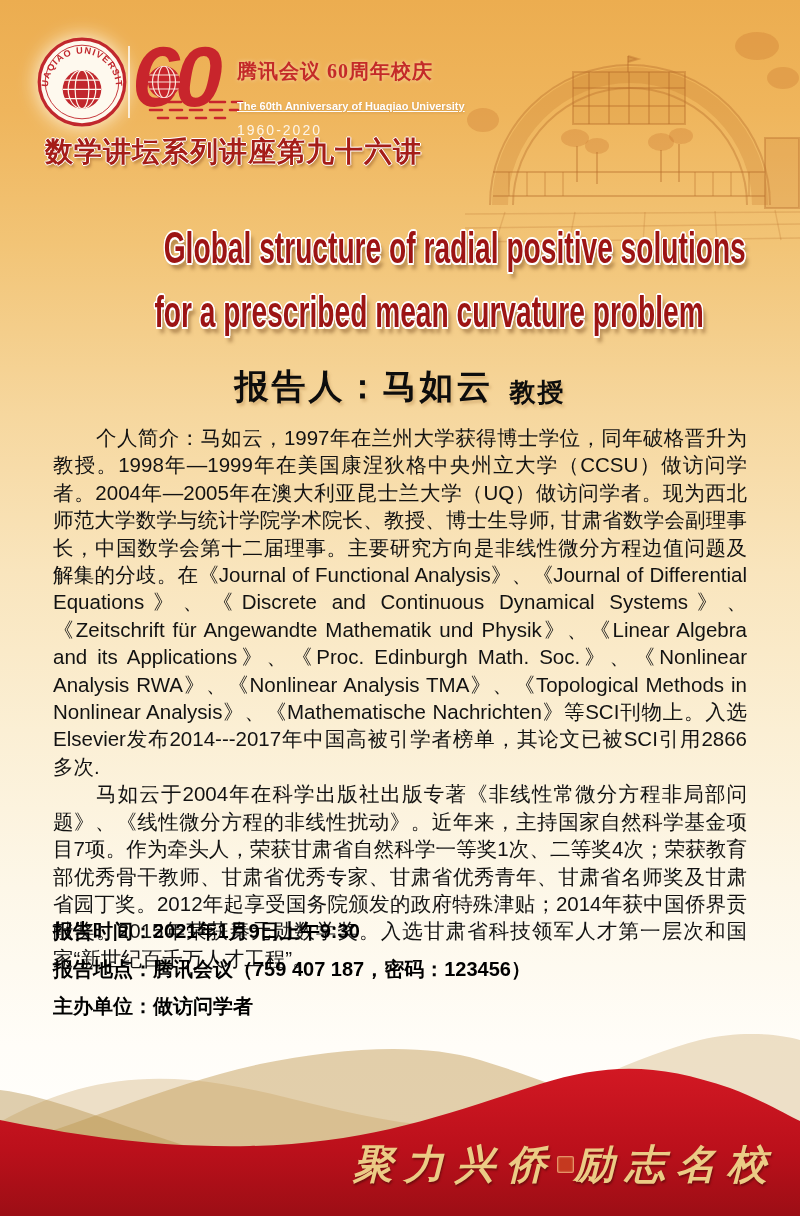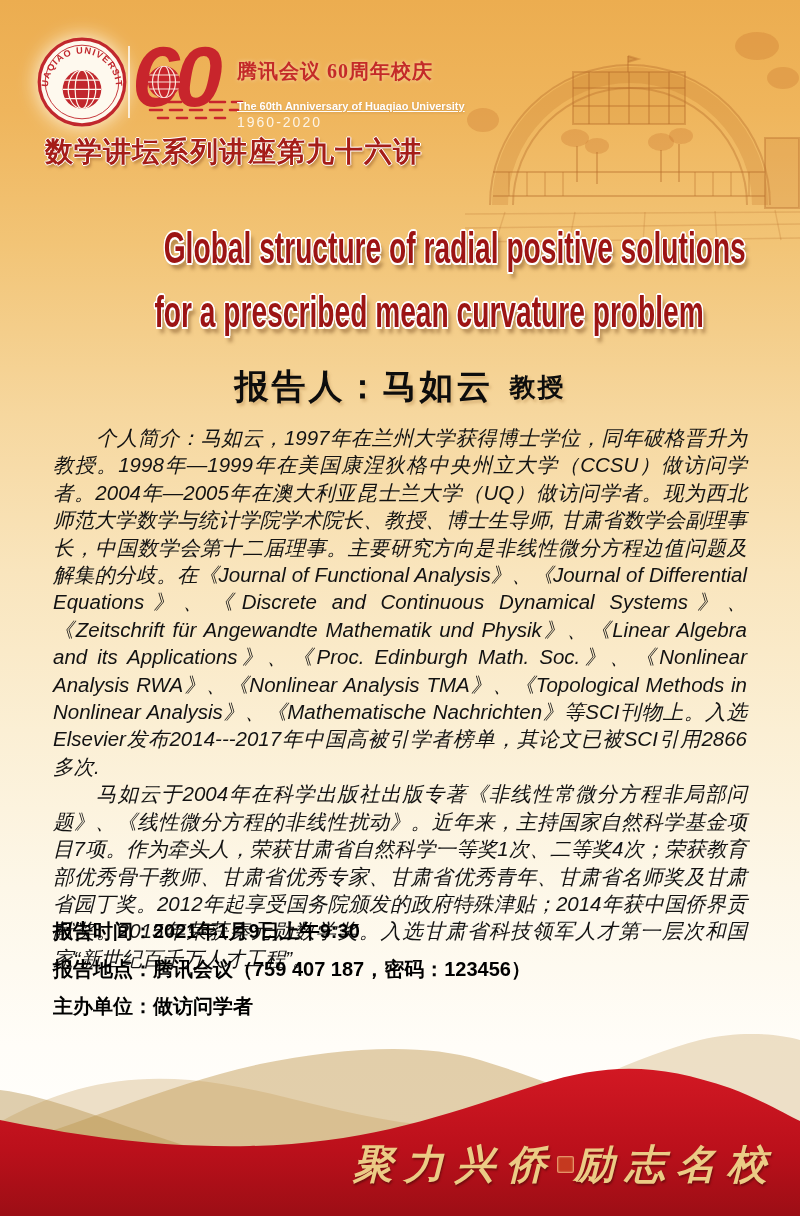--- a/index.html
+++ b/index.html
@@ -11,42 +11,42 @@
       #F9E5BD 47%, #FBEFD4 60%, #FDF7E8 73%, #FFFDF8 86%, #FFFFFF 100%);
   }
   .abs{position:absolute;}
   
   #seal-wrap{left:36px;top:36px;width:92px;height:92px;filter:drop-shadow(0 0 10px rgba(255,252,238,.95));}
   #header-divider{left:128px;top:46px;width:2px;height:72px;background:rgba(255,255,255,.75);}
   #logo60{left:134px;top:30px;width:112px;height:94px;}
   #anniv-block{left:237px;top:58px;width:240px;}
   #anniv-cn{font-size:20px;font-weight:bold;color:#C42A28;font-family:"Liberation Serif",serif;letter-spacing:1px;white-space:nowrap;text-shadow:0 0 4px rgba(255,245,225,.6);}
   #anniv-en{font-size:11px;font-weight:bold;color:#FFFFFF;margin-top:15px;white-space:nowrap;text-shadow:0 1px 2px rgba(180,120,50,.5);text-decoration:underline;}
-  #anniv-years{font-size:14px;letter-spacing:2px;color:rgba(255,255,255,.85);margin-top:2px;}
+  #anniv-years{font-size:14px;letter-spacing:2px;color:rgba(255,255,255,.85);margin-top:10px;}
   #series-title{
     left:45px;top:133px;font-size:28px;font-weight:bold;letter-spacing:1px;color:#A51D18;white-space:nowrap;
     text-shadow:-1px 0 0 #fff,1px 0 0 #fff,0 -1px 0 #fff,0 1px 0 #fff,2px 3px 3px rgba(150,90,40,.55);
   }
   
   #sketch{left:465px;top:0;width:335px;height:245px;opacity:.85;}
   
   #lecture-title{left:0;top:221px;width:800px;text-align:center;line-height:54px;}
   #lecture-title .tline{
     display:inline-block;white-space:nowrap;transform:scaleX(.64);transform-origin:50% 50%;
     font-size:44px;font-weight:bold;color:#9C1414;
     text-shadow:-2px 0 0 #fff,2px 0 0 #fff,0 -2px 0 #fff,0 2px 0 #fff,
       -1.5px -1.5px 0 #fff,1.5px -1.5px 0 #fff,-1.5px 1.5px 0 #fff,1.5px 1.5px 0 #fff,
       5px 6px 5px rgba(110,65,25,.5);
   }
   
-  #speaker-row{left:0;top:364px;width:800px;display:flex;justify-content:center;align-items:center;color:#0d0d0d;text-shadow:2px 3px 3px rgba(170,120,60,.35);}
+  #speaker-row{left:0;top:364px;width:800px;display:flex;justify-content:center;align-items:flex-end;color:#0d0d0d;text-shadow:2px 3px 3px rgba(170,120,60,.35);}
   #speaker-label,#speaker-name{font-size:34px;font-weight:bold;letter-spacing:3px;}
   #speaker-degree{font-size:26px;font-weight:bold;margin-left:16px;letter-spacing:2px;}
   
-  #bio{left:53px;top:424px;width:694px;font-size:20.5px;line-height:27.4px;color:#121212;text-align:justify;font-style:italic;}
+  #bio{left:53px;top:424px;width:694px;font-size:20.5px;line-height:27.4px;color:#121212;text-align:justify;}
   #bio p{margin:0;text-indent:2.1em;}
   
   #details{left:53px;top:913px;font-size:20px;font-weight:bold;color:#000;line-height:37.5px;}
   
   #footer-svg{left:0;top:1026px;width:800px;height:190px;}
   #footer-slogans{top:1137px;right:22px;display:flex;align-items:center;}
   .slogan{
     font-family:"Liberation Serif",serif;font-style:italic;font-weight:bold;
     font-size:40px;color:#EBCB85;letter-spacing:11px;white-space:nowrap;
     text-shadow:1px 2px 2px rgba(80,10,8,.6);

